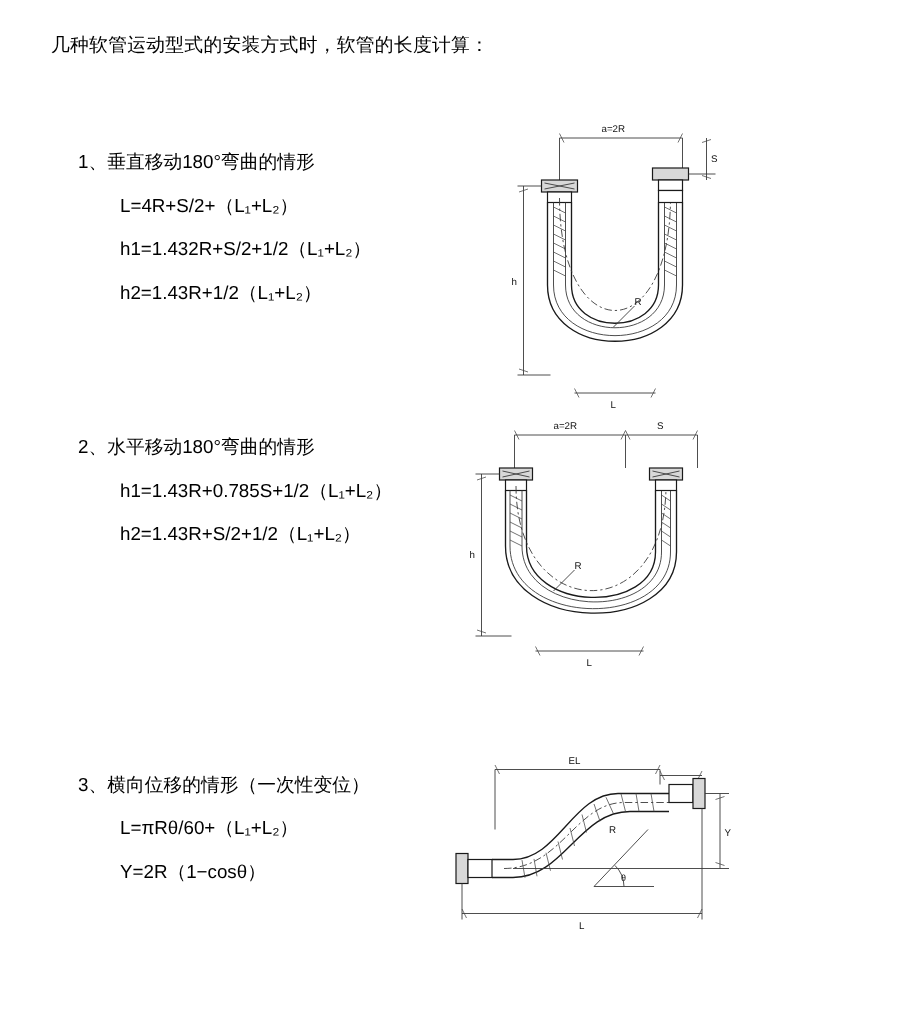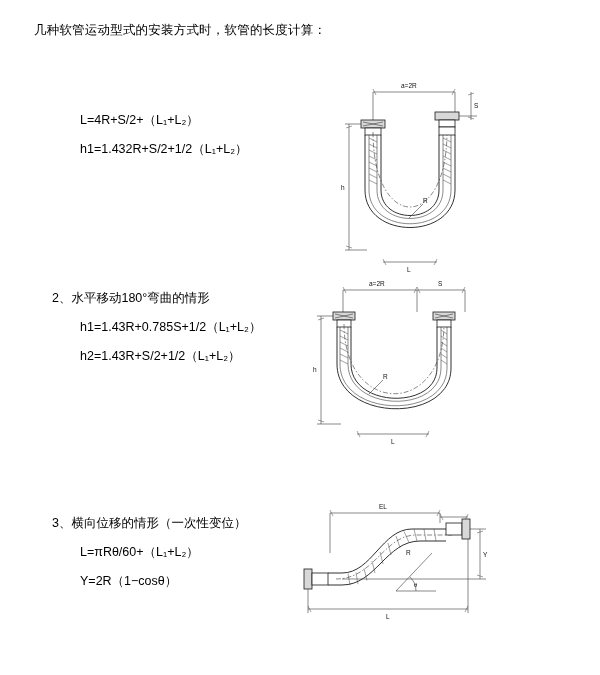--- a/index.html
+++ b/index.html
@@ -81,22 +81,24 @@
 </style>
 </head>
 <body>
 
 <div class="page">
 
   <div class="doc-title">几种软管运动型式的安装方式时，软管的长度计算：</div>
 
   <div class="section sec1">
     <div class="sec-text">
+      <div class="sec-heading">1、垂直移动180°弯曲的情形</div>
       <div class="formula">L=4R+S/2+（L₁+L₂）</div>
       <div class="formula">h1=1.432R+S/2+1/2（L₁+L₂）</div>
+      <div class="formula">h2=1.43R+1/2（L₁+L₂）</div>
     </div>
 
     <div class="fig fig1">
       <svg width="190" height="210" viewBox="0 0 190 210">
 
         <line class="ln-thin" x1="68" y1="20" x2="150" y2="20"></line>
         <path class="hatch" d="M68,17 L71,23 M150,17 L147,23"></path>
         <text class="dim-txt" x="96" y="16">a=2R</text>
 
         <line class="ln-thin" x1="68" y1="20" x2="68" y2="48"></line>

